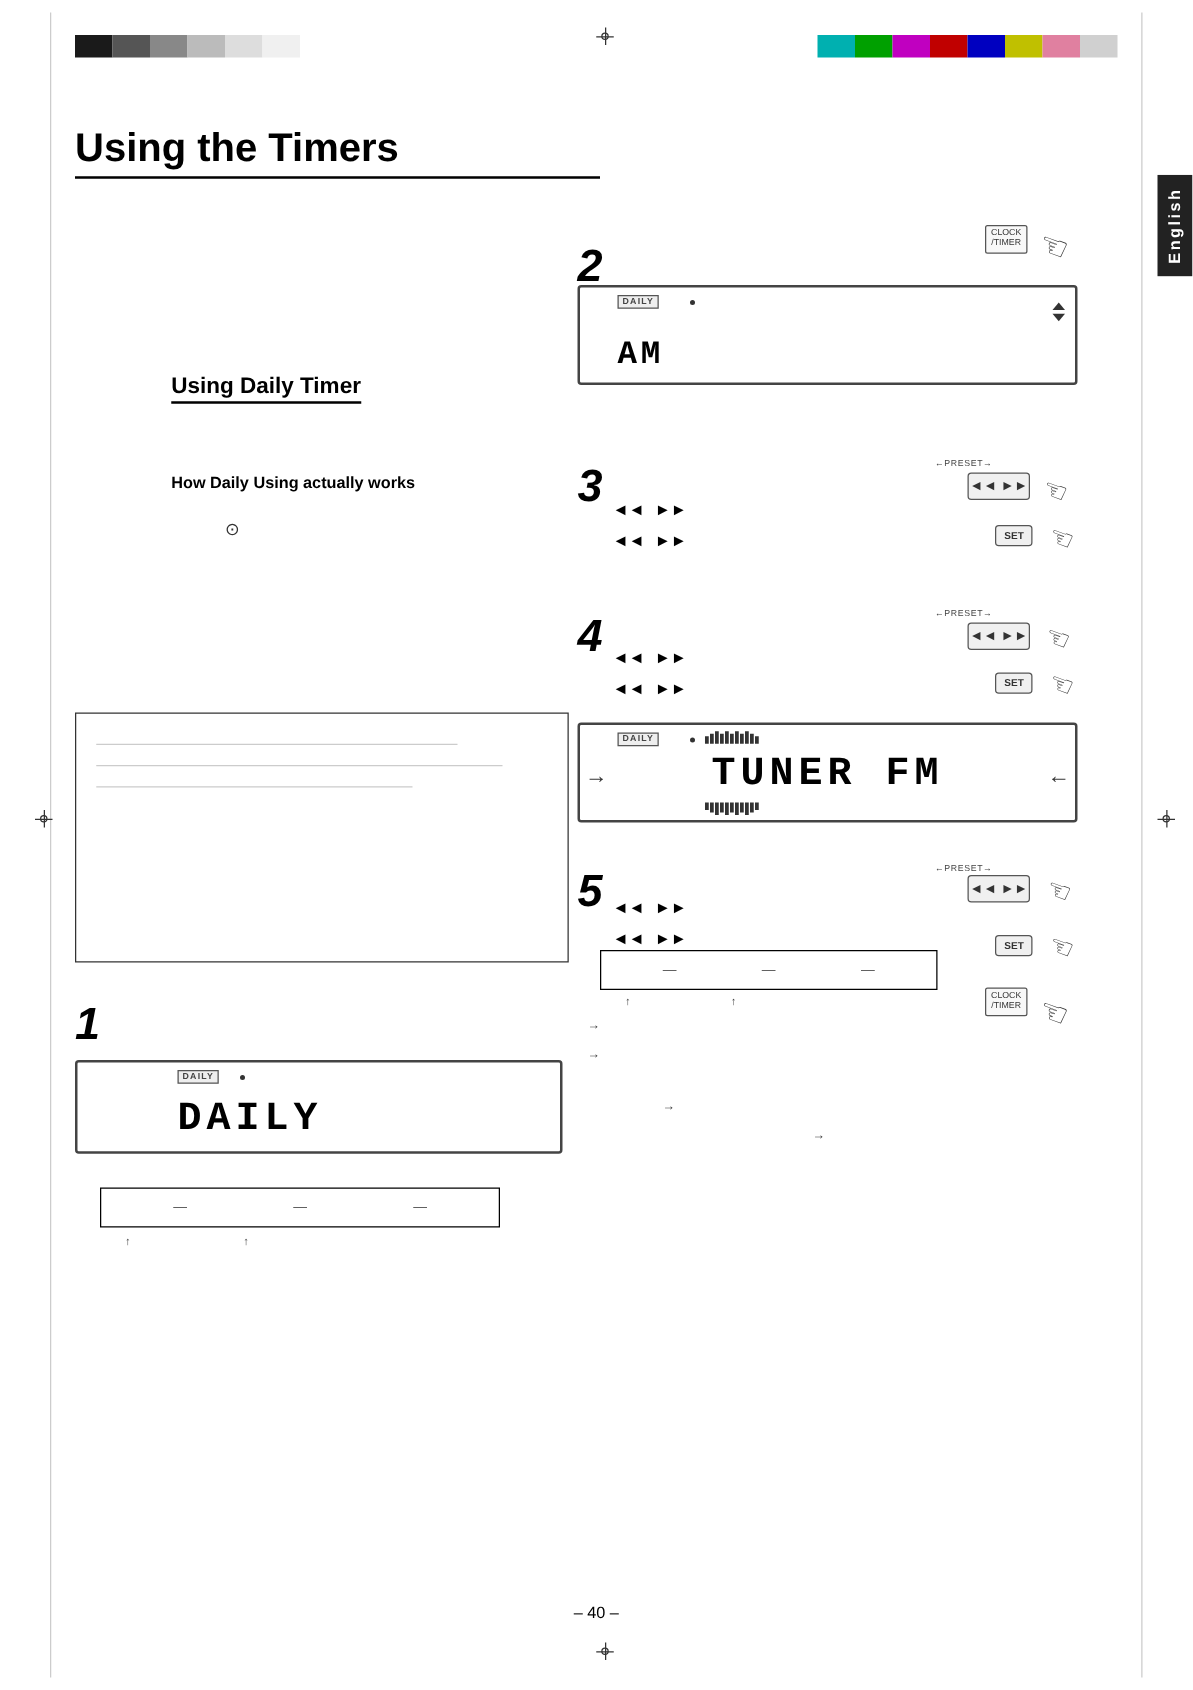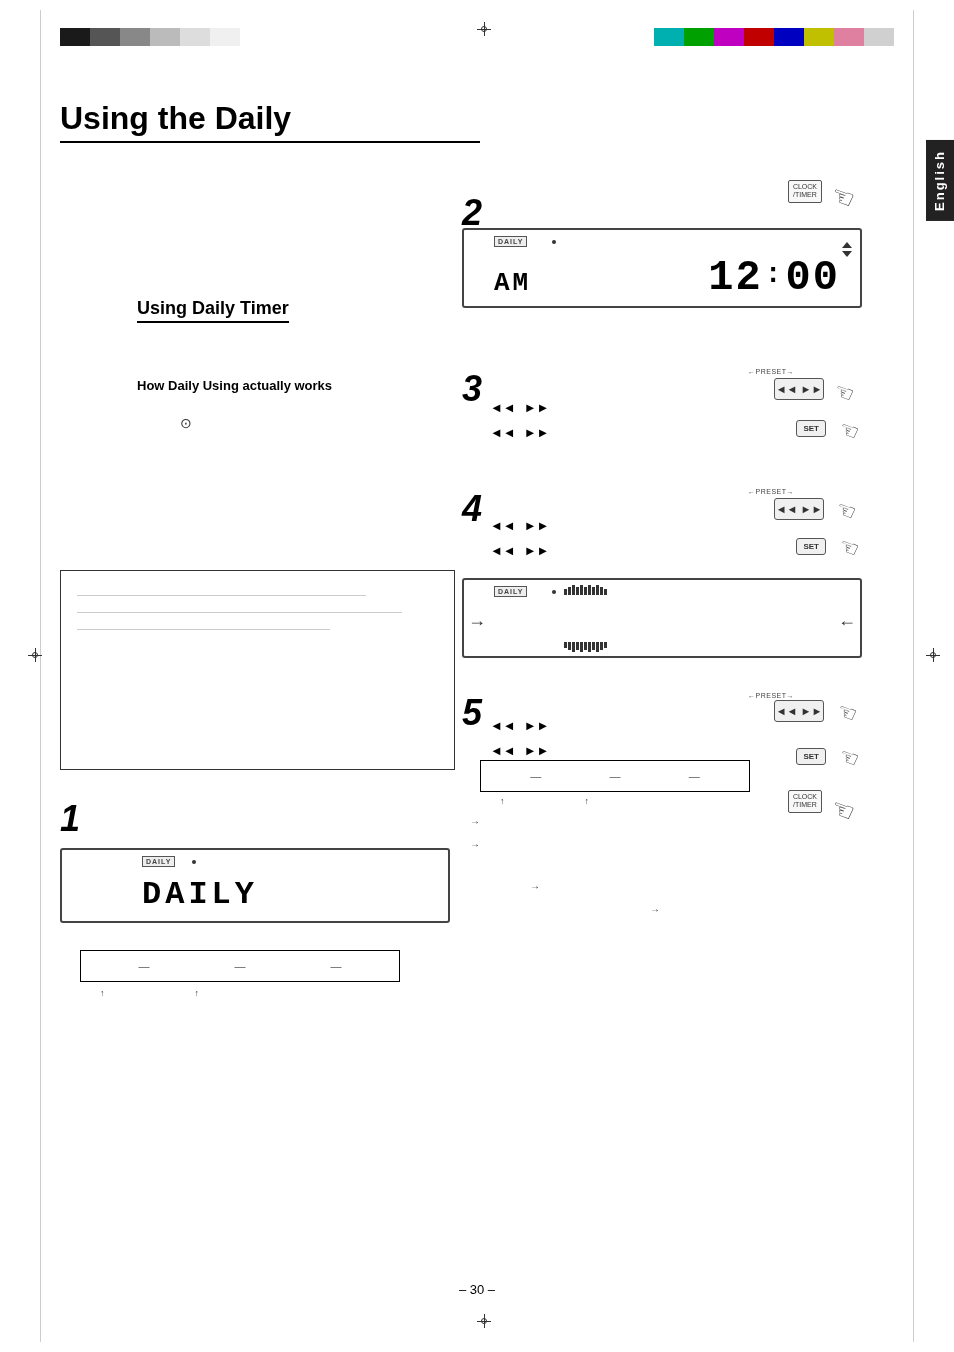--- a/index.html
+++ b/index.html
@@ -221,21 +221,21 @@
 </div>
 
 <div style="position:absolute; top:22px; left:477px;">
   <div class="crosshair" style="left:0;top:0;">
     <div class="crosshair-circle"></div>
   </div>
 </div>
 
 <div class="english-tab">English</div>
 
-<div class="main-title">Using the Daily</div>
+<div class="main-title">Using the Timers</div>
 
 <div class="section-title">Using Daily Timer</div>
 
 <div class="subsection-title">How Daily Using actually works</div>
 
 <div style="position:absolute; top:415px; left:180px; font-size:14px; color:#333;">⊙</div>
 
 <div class="note-box" style="left:60px; top:570px; width:395px; height:200px;">
   <div class="body-text" style="position:relative; top:0; left:0; font-size:11px; color:#111; line-height:1.7;">
 
@@ -289,25 +289,20 @@
   <span class="hand-cursor">☞</span>
 </div>
 
 <div style="position:absolute; top:228px; left:462px; width:400px; height:80px; border:2px solid #444; border-radius:3px; background:#fff;">
 
   <div style="position:absolute; top:6px; left:30px; font-size:7px; color:#444; font-weight:bold; letter-spacing:1px; border:1px solid #555; padding:1px 3px; background:#eee;">DAILY</div>
   <div style="position:absolute; top:10px; left:88px; width:4px; height:4px; background:#333; border-radius:50%;"></div>
 
   <div style="position:absolute; bottom:8px; left:30px; font-family:'Courier New',monospace; font-size:26px; font-weight:bold; letter-spacing:3px; color:#000;">AM</div>
 
-  <div style="position:absolute; bottom:4px; right:20px; font-family:'Courier New',monospace; font-size:42px; font-weight:bold; letter-spacing:2px; color:#000; display:flex; align-items:center;">
-    <span>12</span>
-      <span style="font-size:28px; margin:0 2px; position:relative; top:-4px;">:</span>
-      <span>00</span>
-  </div>
 
   <div style="position:absolute; right:8px; top:12px; display:flex; flex-direction:column; gap:3px;">
     <div style="width:0;height:0;border-left:5px solid transparent;border-right:5px solid transparent;border-bottom:6px solid #333;"></div>
     <div style="width:0;height:0;border-left:5px solid transparent;border-right:5px solid transparent;border-top:6px solid #333;"></div>
   </div>
 </div>
 
 <div class="step-num" style="top:368px; left:462px;">3</div>
 
 <div style="position:absolute; top:368px; right:160px; font-size:7px; color:#444; letter-spacing:0.5px; text-align:center;">←PRESET→</div>
@@ -374,20 +369,21 @@
     <div style="width:3px;height:8px;background:#333;"></div>
     <div style="width:3px;height:10px;background:#333;"></div>
     <div style="width:3px;height:8px;background:#333;"></div>
     <div style="width:3px;height:10px;background:#333;"></div>
     <div style="width:3px;height:8px;background:#333;"></div>
     <div style="width:3px;height:10px;background:#333;"></div>
     <div style="width:3px;height:8px;background:#333;"></div>
     <div style="width:3px;height:6px;background:#333;"></div>
   </div>
 
+  <div style="position:absolute; top:20px; left:10px; right:10px; font-family:'Courier New',monospace; font-size:32px; font-weight:bold; letter-spacing:4px; color:#000; text-align:center;">TUNER  FM</div>
 
   <div style="position:absolute; bottom:4px; left:100px; display:flex; gap:1px; align-items:flex-start;">
     <div style="width:3px;height:6px;background:#333;"></div>
     <div style="width:3px;height:8px;background:#333;"></div>
     <div style="width:3px;height:10px;background:#333;"></div>
     <div style="width:3px;height:8px;background:#333;"></div>
     <div style="width:3px;height:10px;background:#333;"></div>
     <div style="width:3px;height:8px;background:#333;"></div>
     <div style="width:3px;height:10px;background:#333;"></div>
     <div style="width:3px;height:8px;background:#333;"></div>
@@ -438,21 +434,21 @@
 <div style="position:absolute; top:748px; right:128px; font-size:8px; font-weight:bold; border:1.5px solid #555; border-radius:3px; background:#f0f0f0; color:#333; padding:3px 6px;">SET</div>
 <div style="position:absolute; top:745px; right:95px;">
   <span class="hand-cursor" style="font-size:22px;">☞</span>
 </div>
 
 <div style="position:absolute; top:815px; left:470px; font-size:10px; color:#333;">→</div>
 <div style="position:absolute; top:838px; left:470px; font-size:10px; color:#333;">→</div>
 <div style="position:absolute; top:880px; left:530px; font-size:10px; color:#333;">→</div>
 <div style="position:absolute; top:903px; left:650px; font-size:10px; color:#333;">→</div>
 
-<div class="page-num">– 30 –</div>
+<div class="page-num">– 40 –</div>
 
 <div style="position:absolute; bottom:38px; left:477px;">
   <div class="crosshair" style="left:0;top:0;">
     <div class="crosshair-circle"></div>
   </div>
 </div>
 
 <div style="position:absolute; top:648px; left:28px;">
   <div class="crosshair">
     <div class="crosshair-circle"></div>

